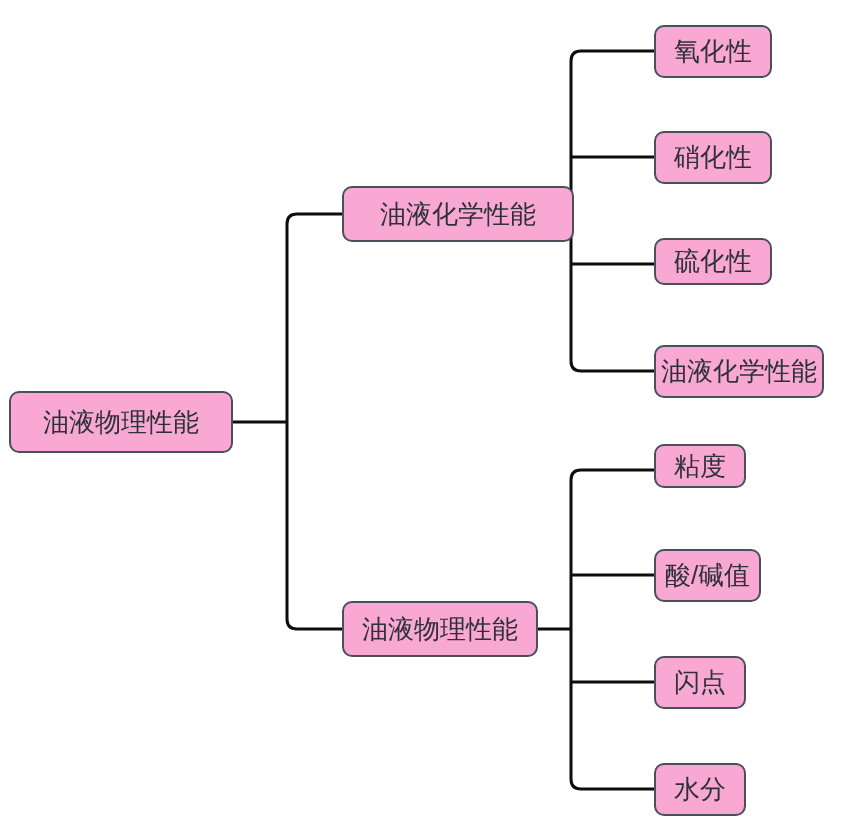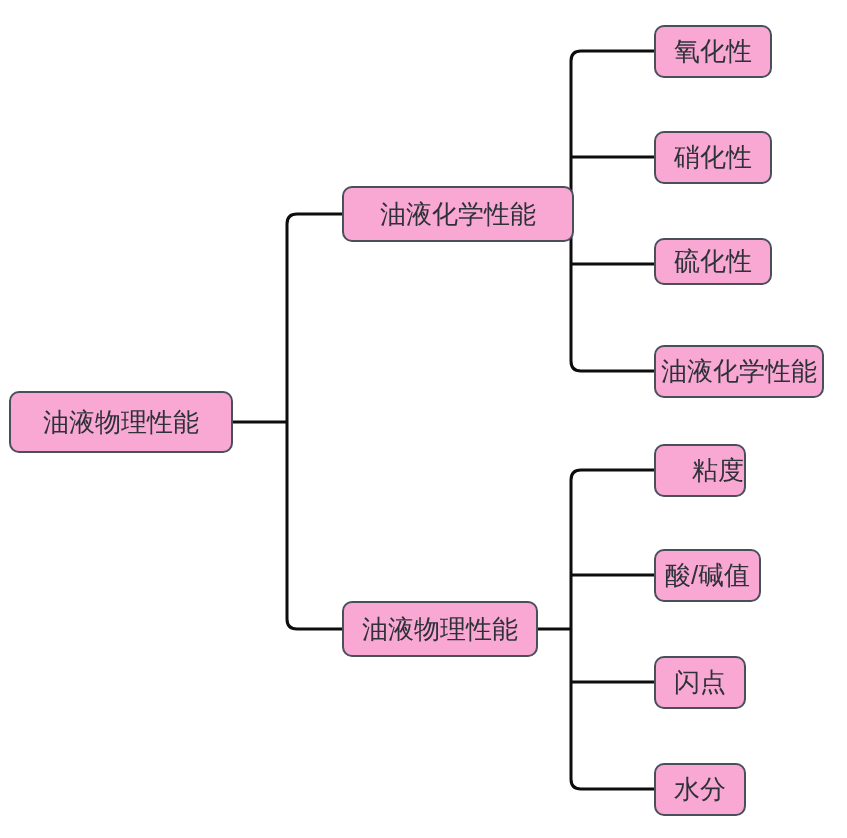--- a/index.html
+++ b/index.html
@@ -45,21 +45,21 @@
   .node.root     { left: 9px;   top: 391px;   width: 224px; height: 62px; }
   
   .node.branch-0 { left: 342px; top: 186px;   width: 232px; height: 56px; }
   .node.branch-1 { left: 342px; top: 601px;   width: 196px; height: 56px; }
   
   .node.leaf-0-0 { left: 654px; top: 24.5px;  width: 118px; height: 53px; }
   .node.leaf-0-1 { left: 654px; top: 130.5px; width: 118px; height: 53px; }
   .node.leaf-0-2 { left: 654px; top: 237.5px; width: 118px; height: 47px; }
   .node.leaf-0-3 { left: 654px; top: 344.5px; width: 170px; height: 53px; }
   
-  .node.leaf-1-0 { left: 654px; top: 443.5px; width: 92px;  height: 53px; justify-content: flex-end; }
+  .node.leaf-1-0 { left: 654px; top: 443.5px; width: 92px;  height: 44px; }
   .node.leaf-1-1 { left: 654px; top: 548.5px; width: 107px; height: 53px; }
   .node.leaf-1-2 { left: 654px; top: 655.5px; width: 92px;  height: 53px; }
   .node.leaf-1-3 { left: 654px; top: 762.5px; width: 92px;  height: 53px; }
 </style>
 </head>
 <body>
 
 <div id="canvas">
 
   <svg id="connectors" viewBox="0 0 847 838" xmlns="http://www.w3.org/2000/svg">

